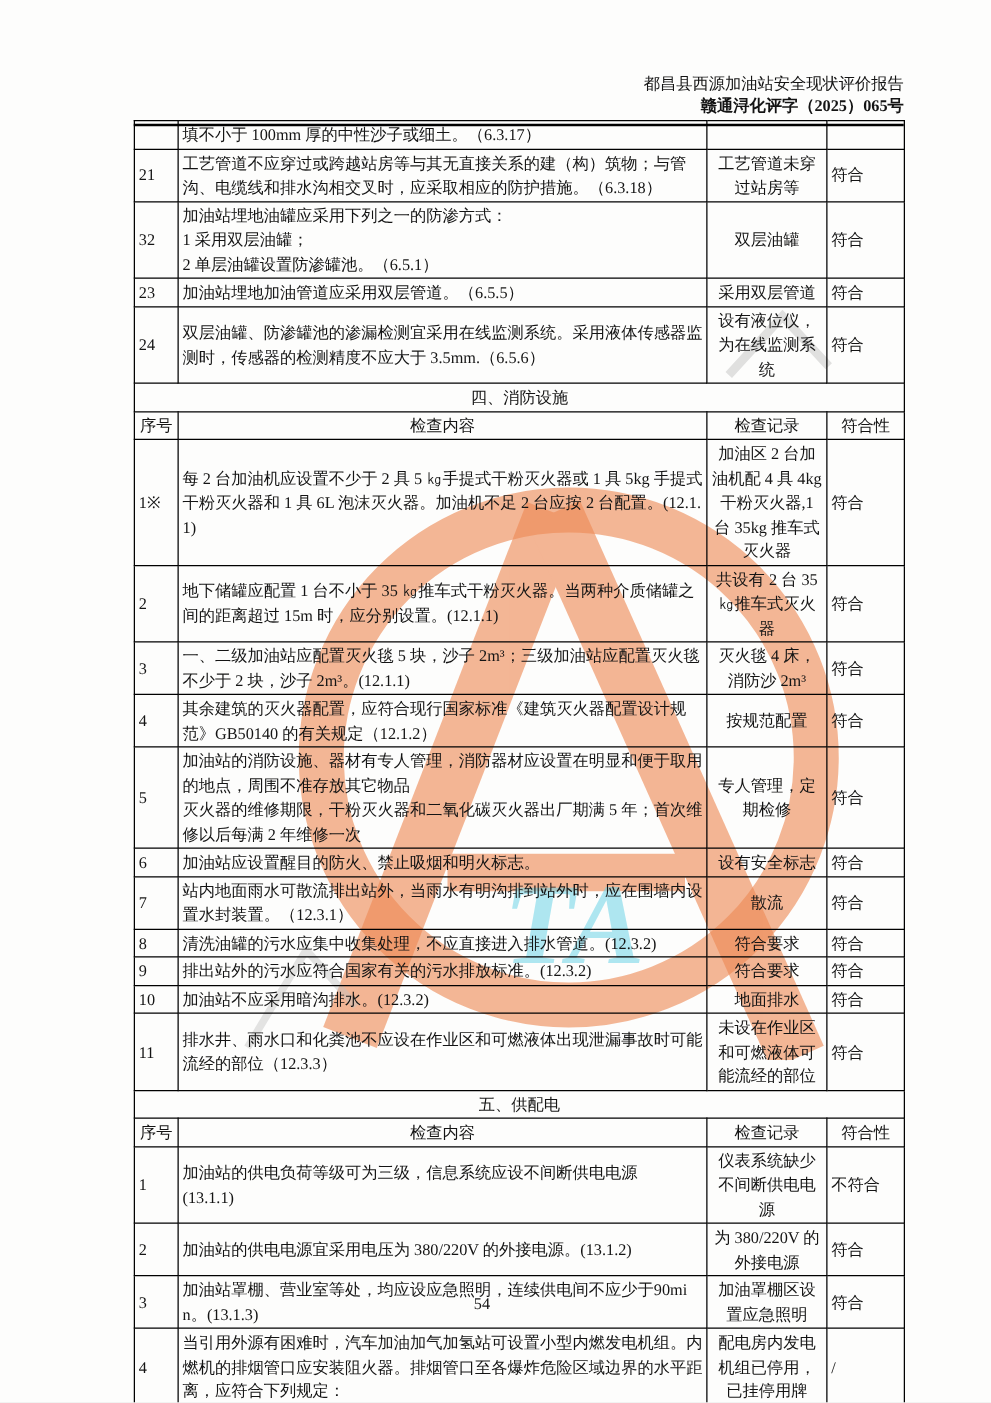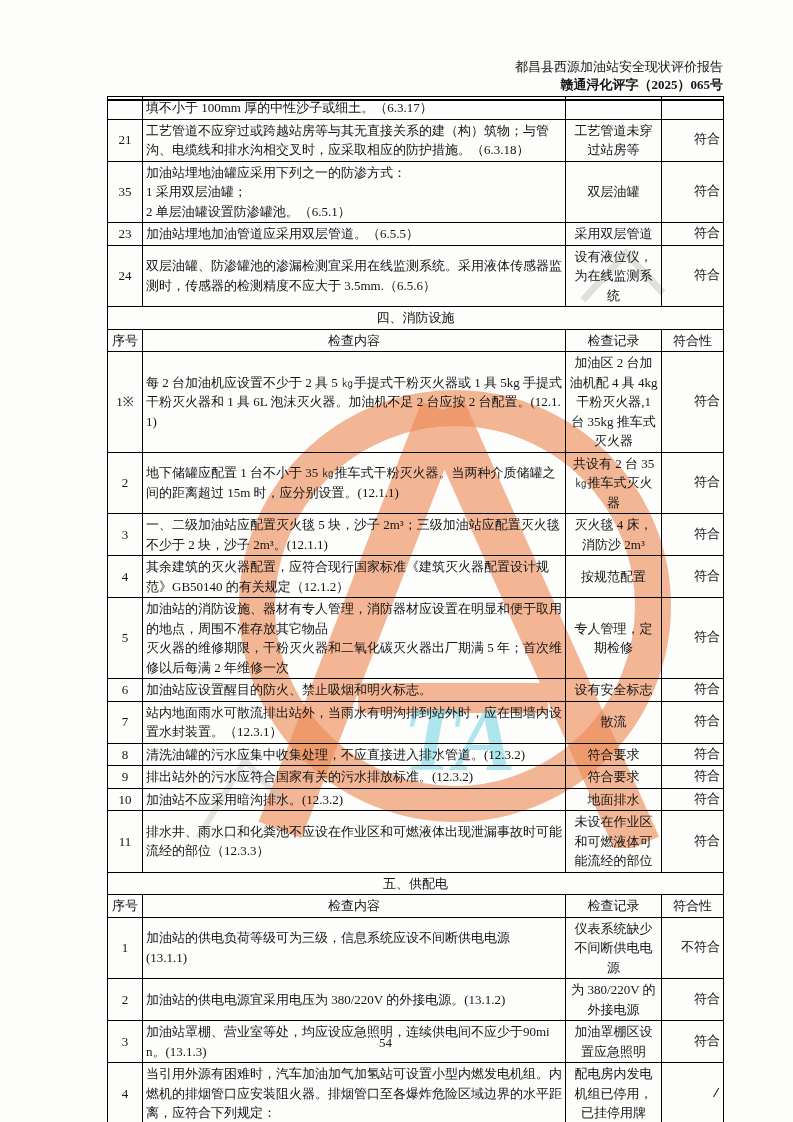--- a/index.html
+++ b/index.html
@@ -33,24 +33,24 @@
     z-index: 1;
   }
   table.checklist td {
     border: 1px solid #000;
     padding: 1px 3px;
     line-height: 1.5;
     vertical-align: middle;
     word-break: break-all;
     background: transparent;
   }
-  td.seq        { text-align: center; padding: 1px 0; }
+  td.seq        { padding: 1px 0; }
   td.content    { text-align: left; white-space: pre-wrap; }
   td.record     { text-align: center; }
-  td.compliance { text-align: right; font-family: Liberation Mono, monospace; }
+  td.compliance { text-align: left; }
   tr.bold-row td.content { font-weight: normal; }
   td.section-cell { text-align: center; }
   tr.cols-header td { text-align: center; margin-top: 40px; }
   .page-footer {
     position: absolute;
     left: 0; top: 1035px; width: 771px;
     text-align: center;
     font-size: 13px;
     z-index: 2;
   }
@@ -111,21 +111,21 @@
           <td class="record"></td>
           <td class="compliance"></td>
         </tr>
         <tr>
           <td class="seq">21</td>
           <td class="content">工艺管道不应穿过或跨越站房等与其无直接关系的建（构）筑物；与管沟、电缆线和排水沟相交叉时，应采取相应的防护措施。（6.3.18）</td>
           <td class="record">工艺管道未穿过站房等</td>
           <td class="compliance">符合</td>
         </tr>
         <tr>
-          <td class="seq">35</td>
+          <td class="seq">32</td>
           <td class="content">加油站埋地油罐应采用下列之一的防渗方式：
 1 采用双层油罐；
 2 单层油罐设置防渗罐池。（6.5.1）</td>
           <td class="record">双层油罐</td>
           <td class="compliance">符合</td>
         </tr>
         <tr>
           <td class="seq">23</td>
           <td class="content">加油站埋地加油管道应采用双层管道。（6.5.5）</td>
           <td class="record">采用双层管道</td>

